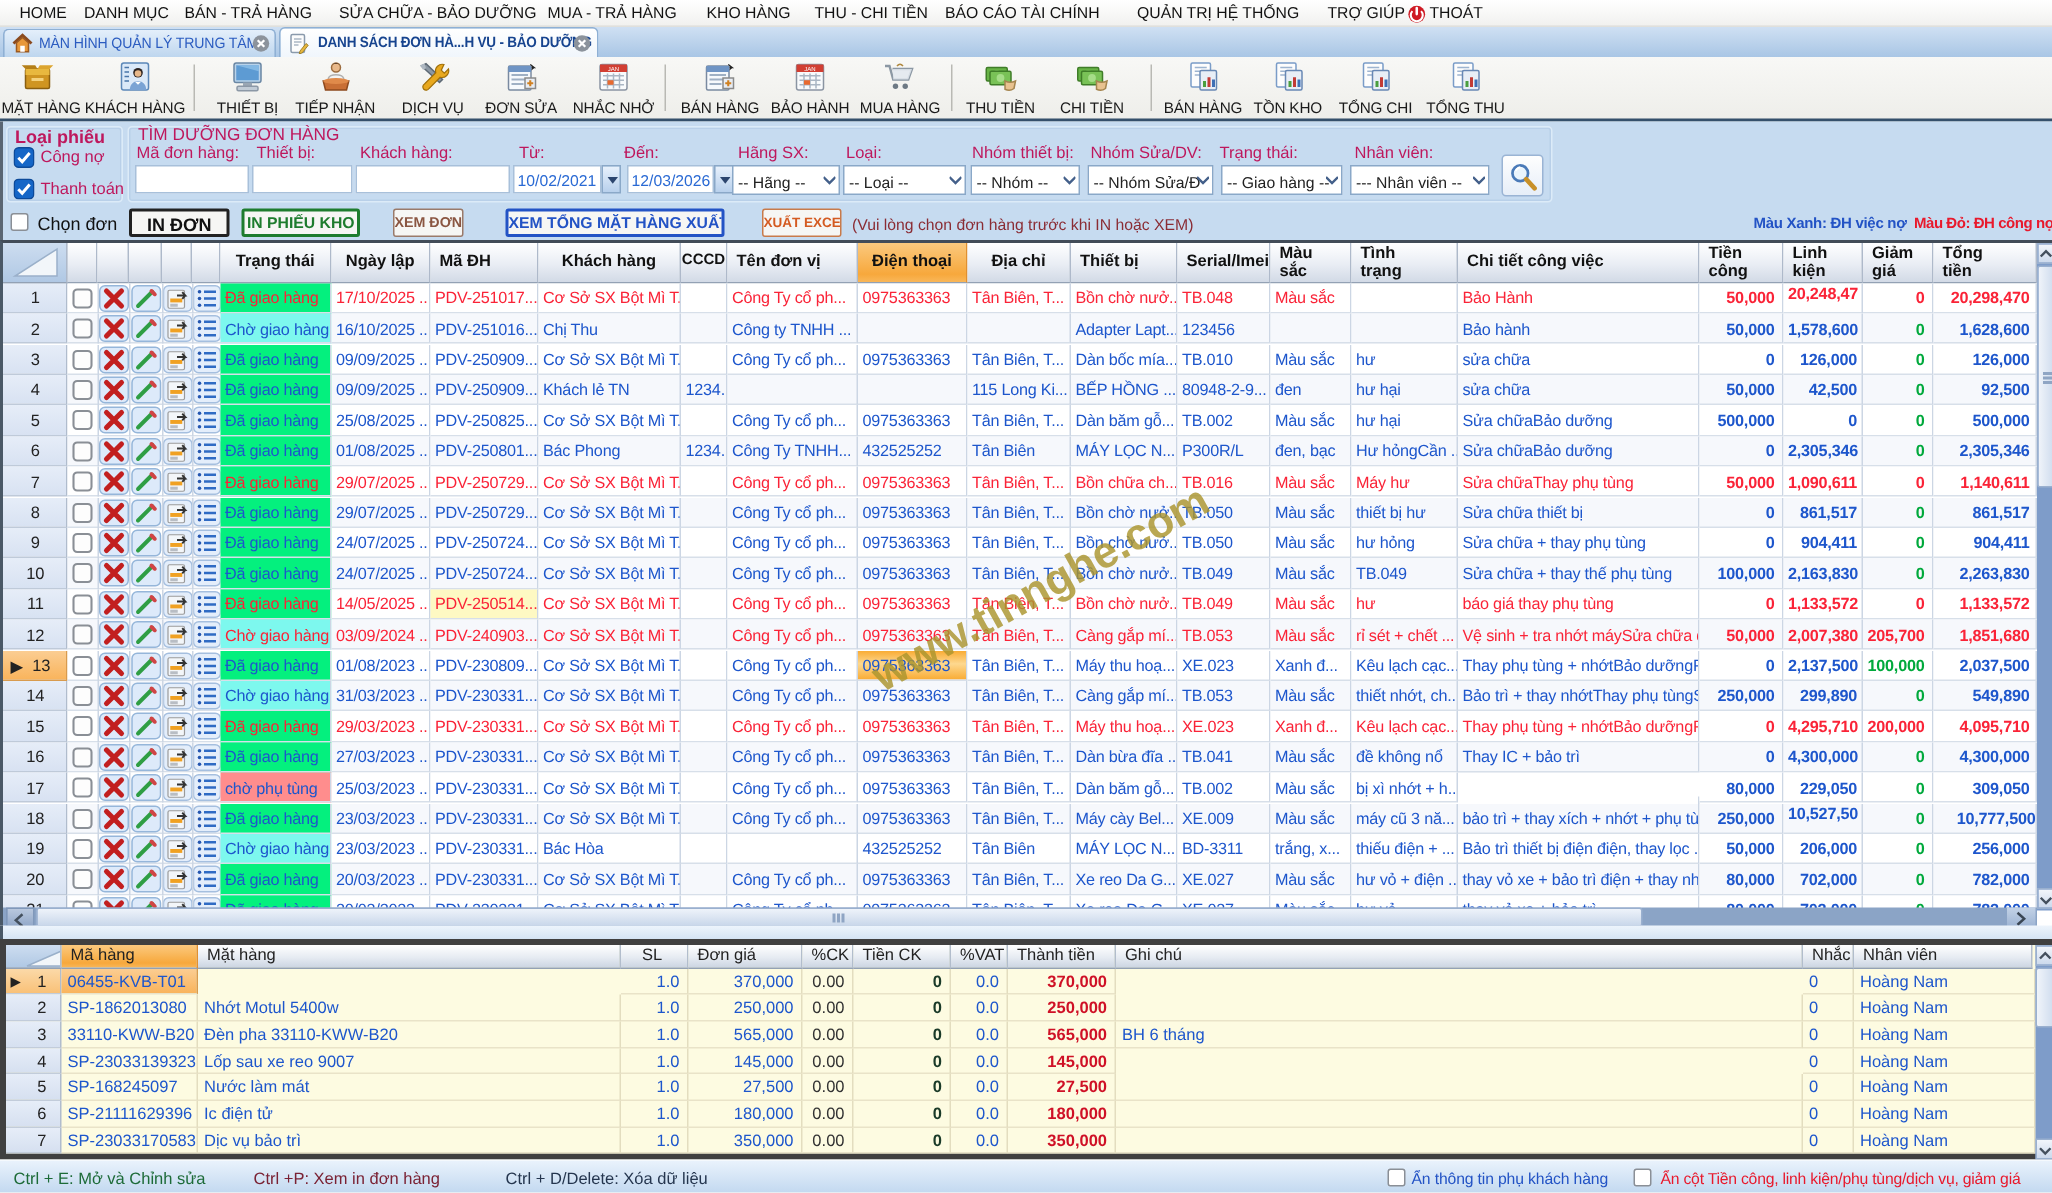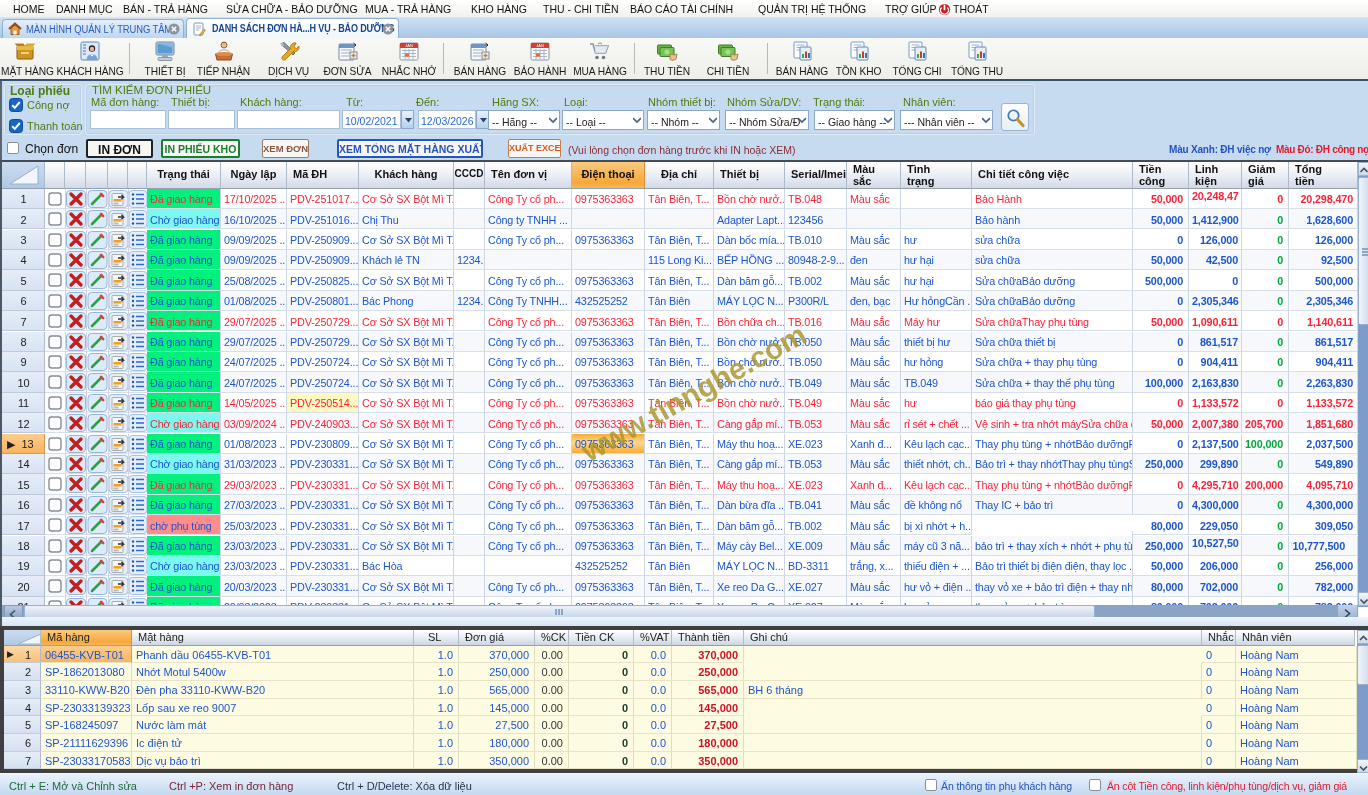--- a/index.html
+++ b/index.html
@@ -8,21 +8,21 @@
 .mi{position:absolute;top:3px;font-size:10.5px;color:#111;white-space:nowrap;}
 .tabbar{left:0;top:18px;width:1368px;height:20px;background:linear-gradient(#cfe0f3,#a9c6e5);}
 .tab1{position:absolute;left:2px;top:1px;width:182px;height:19px;background:linear-gradient(#e4effb,#bed6ee);border:1px solid #8fb0d4;border-bottom:none;border-radius:4px 4px 0 0;}
 .tab2{position:absolute;left:186px;top:0px;width:213px;height:20px;background:linear-gradient(#ffffff,#f0f6fc);border:1px solid #8fb0d4;border-bottom:none;border-radius:4px 4px 0 0;}
 .toolbar{left:0;top:38px;width:1368px;height:41px;background:linear-gradient(#f8f8f6,#eeeeea);}
 .tbtn{position:absolute;top:2px;text-align:center;}
 .tbl{font-size:10.2px;color:#1a1a1a;white-space:nowrap;display:block;margin-top:0px;letter-spacing:-.1px;}
 .tsep{position:absolute;top:5px;width:1px;height:31px;background:#b9b9b4;}
 .filter{left:0;top:81px;width:1368px;height:79px;background:#c6dbf0;border-left:2px solid #5a6673;}
 .gb{position:absolute;border:1px solid #dcebf8;border-radius:3px;box-shadow:inset 0 0 0 1px rgba(160,190,220,.35);}
-.bluelab{position:absolute;font-size:11px;color:#4d7c0f;white-space:nowrap;}
+.bluelab{position:absolute;font-size:11px;color:#be185d;white-space:nowrap;}
 .inp{position:absolute;top:29px;height:19px;background:#fff;border:1px solid #a8c0da;}
 .sel{position:absolute;top:29px;height:20px;background:#fff;border:1px solid #8aa8c8;font-size:10.5px;color:#222;padding:4.5px 0 0 3px;white-space:nowrap;overflow:hidden;}
 .selarr{position:absolute;right:2px;top:5px;width:8px;height:8px;}
 .btn{position:absolute;top:58px;height:19px;background:#f6f6f4;font-weight:bold;font-size:10.5px;text-align:center;border-radius:2px;white-space:nowrap;overflow:hidden;}
 .grid{left:0;top:160px;width:1368px;height:459px;background:#fff;border-left:2px solid #4a5866;border-top:2px solid #424c58;}
 .gh{position:absolute;top:0px;height:27px;background:linear-gradient(#ffffff,#e9edf4 55%,#d2dae6);border-right:1px solid #aeb9ca;border-bottom:1px solid #93a1b4;font-size:11px;font-weight:bold;color:#111;overflow:hidden;}
 .row{position:absolute;left:0;width:1356px;height:21px;}
 .c{position:absolute;top:0;height:20.4px;border-right:1px solid #ccd6e4;border-bottom:1px solid #d7dfe9;font-size:10.8px;padding:4.5px 2px 0 3px;white-space:nowrap;overflow:hidden;letter-spacing:-.15px;}
 .b{color:#1d56cc;}
 .r{color:#fa2337;}
@@ -217,21 +217,21 @@
       <rect x=".5" y=".5" width="13" height="13" rx="3" fill="#1566c7" stroke="#0d4a99"></rect>
       <path d="M3.2 7.2 l2.6 2.6 L10.8 4" stroke="#fff" stroke-width="2" fill="none"></path>
     </svg>
 <span class="bluelab" style="left:25px;top:18px;font-size:11px">Công nợ</span>
 <svg class="abs" style="left:7px;top:38px" width="14" height="14" viewBox="0 0 14 14">
       <rect x=".5" y=".5" width="13" height="13" rx="3" fill="#1566c7" stroke="#0d4a99"></rect>
       <path d="M3.2 7.2 l2.6 2.6 L10.8 4" stroke="#fff" stroke-width="2" fill="none"></path>
     </svg>
 <span class="bluelab" style="left:25px;top:39px;font-size:11px">Thanh toán</span>
 <div class="gb" style="left:83px;top:3px;width:950px;height:51px"></div>
-<span class="bluelab" style="left:90px;top:3px;font-size:11.5px">TÌM KIẾM ĐƠN PHIẾU</span>
+<span class="bluelab" style="left:90px;top:3px;font-size:11.5px">TÌM DƯỠNG ĐƠN HÀNG</span>
 <span class="bluelab" style="left:89px;top:15px;font-size:11px">Mã đơn hàng:</span>
 <span class="bluelab" style="left:169px;top:15px;font-size:11px">Thiết bị:</span>
 <span class="bluelab" style="left:238px;top:15px;font-size:11px">Khách hàng:</span>
 <span class="bluelab" style="left:344px;top:15px;font-size:11px">Từ:</span>
 <span class="bluelab" style="left:414px;top:15px;font-size:11px">Đến:</span>
 <span class="bluelab" style="left:490px;top:15px;font-size:11px">Hãng SX:</span>
 <span class="bluelab" style="left:562px;top:15px;font-size:11px">Loại:</span>
 <span class="bluelab" style="left:646px;top:15px;font-size:11px">Nhóm thiết bị:</span>
 <span class="bluelab" style="left:725px;top:15px;font-size:11px">Nhóm Sửa/DV:</span>
 <span class="bluelab" style="left:811px;top:15px;font-size:11px">Trạng thái:</span>
@@ -387,21 +387,21 @@
 <div class="c" style="left:452px;width:31px;background:#f6f8fc;"><span class="b"></span></div>
 <div class="c" style="left:483px;width:87px;background:#f6f8fc;"><span class="b">Công ty TNHH ...</span></div>
 <div class="c" style="left:570px;width:73px;background:#f6f8fc;"><span class="b"></span></div>
 <div class="c" style="left:643px;width:69px;background:#f6f8fc;"><span class="b"></span></div>
 <div class="c" style="left:712px;width:71px;background:#f6f8fc;"><span class="b">Adapter Lapt...</span></div>
 <div class="c" style="left:783px;width:62px;background:#f6f8fc;"><span class="b">123456</span></div>
 <div class="c" style="left:845px;width:54px;background:#f6f8fc;"><span class="b"></span></div>
 <div class="c" style="left:899px;width:71px;background:#f6f8fc;"><span class="b"></span></div>
 <div class="c" style="left:970px;width:161px;background:#f6f8fc;"><span class="b">Bảo hành</span></div>
 <div class="c" style="left:1131px;width:56px;background:#f6f8fc;text-align:right;font-weight:bold;padding-right:5px;"><span class="b">50,000</span></div>
-<div class="c" style="left:1187px;width:53px;background:#f6f8fc;text-align:right;font-weight:bold;padding-right:3px;"><span class="b" style="">1,412,900</span></div>
+<div class="c" style="left:1187px;width:53px;background:#f6f8fc;text-align:right;font-weight:bold;padding-right:3px;"><span class="b" style="">1,578,600</span></div>
 <div class="c" style="left:1240px;width:47px;background:#f6f8fc;text-align:right;font-weight:bold;padding-right:5px;"><span style="color:#00a93c">0</span></div>
 <div class="c" style="left:1287px;width:69px;background:#f6f8fc;text-align:right;font-weight:bold;padding-right:4px;"><span class="b">1,628,600</span></div>
 </div>
 <div class="row" style="top:67.5px">
 <div class="c" style="left:0px;width:43px;background:linear-gradient(#e6edf8,#d8e2f2);text-align:center;border-right:1px solid #b0bccd;border-bottom:1px solid #bfcad9;font-size:11px;color:#222;">3</div>
 <div class="abs" style="left:43px;top:0;width:102px;height:20.4px;background:#ffffff;border-bottom:1px solid #d7dfe9"><svg width="102" height="20" viewBox="43 0 102 20">
 <rect x="47" y="4" width="12" height="12" rx="2.5" fill="#fdfdfd" stroke="#8a8f96" stroke-width="1.4"></rect>
 <rect x="64.5" y="1.5" width="19" height="17" rx="3.5" fill="#ddeafa" stroke="#95b6da" stroke-width="1"></rect>
 <path d="M69 5 L79 15 M79 5 L69 15" stroke="#c21f1f" stroke-width="3.4" stroke-linecap="round"></path>
 <rect x="86" y="1.5" width="19" height="17" rx="3.5" fill="#ddeafa" stroke="#95b6da" stroke-width="1"></rect>
@@ -1061,21 +1061,21 @@
 <div class="c" style="left:570px;width:73px;background:#f6f8fc;"><span class="b">0975363363</span></div>
 <div class="c" style="left:643px;width:69px;background:#f6f8fc;"><span class="b">Tân Biên, T...</span></div>
 <div class="c" style="left:712px;width:71px;background:#f6f8fc;"><span class="b">Máy cày Bel...</span></div>
 <div class="c" style="left:783px;width:62px;background:#f6f8fc;"><span class="b">XE.009</span></div>
 <div class="c" style="left:845px;width:54px;background:#f6f8fc;"><span class="b">Màu sắc</span></div>
 <div class="c" style="left:899px;width:71px;background:#f6f8fc;"><span class="b">máy cũ 3 nă...</span></div>
 <div class="c" style="left:970px;width:161px;background:#f6f8fc;"><span class="b">bảo trì + thay xích + nhớt  + phụ tù...</span></div>
 <div class="c" style="left:1131px;width:56px;background:#f6f8fc;text-align:right;font-weight:bold;padding-right:5px;"><span class="b">250,000</span></div>
 <div class="c" style="left:1187px;width:53px;background:#f6f8fc;text-align:right;font-weight:bold;padding-right:3px;"><span class="b" style="position:relative;top:-3px;">10,527,50</span></div>
 <div class="c" style="left:1240px;width:47px;background:#f6f8fc;text-align:right;font-weight:bold;padding-right:5px;"><span style="color:#00a93c">0</span></div>
-<div class="c" style="left:1287px;width:69px;background:#f6f8fc;text-align:right;font-weight:bold;padding-right:12px;"><span class="b">10,777,500</span></div>
+<div class="c" style="left:1287px;width:69px;background:#f6f8fc;text-align:right;font-weight:bold;padding-right:0;"><span class="b">10,777,500</span></div>
 </div>
 <div class="row" style="top:393.9px">
 <div class="c" style="left:0px;width:43px;background:linear-gradient(#e6edf8,#d8e2f2);text-align:center;border-right:1px solid #b0bccd;border-bottom:1px solid #bfcad9;font-size:11px;color:#222;">19</div>
 <div class="abs" style="left:43px;top:0;width:102px;height:20.4px;background:#ffffff;border-bottom:1px solid #d7dfe9"><svg width="102" height="20" viewBox="43 0 102 20">
 <rect x="47" y="4" width="12" height="12" rx="2.5" fill="#fdfdfd" stroke="#8a8f96" stroke-width="1.4"></rect>
 <rect x="64.5" y="1.5" width="19" height="17" rx="3.5" fill="#ddeafa" stroke="#95b6da" stroke-width="1"></rect>
 <path d="M69 5 L79 15 M79 5 L69 15" stroke="#c21f1f" stroke-width="3.4" stroke-linecap="round"></path>
 <rect x="86" y="1.5" width="19" height="17" rx="3.5" fill="#ddeafa" stroke="#95b6da" stroke-width="1"></rect>
 <path d="M90 15 L99.5 5.5" stroke="#2f9e44" stroke-width="2.6" stroke-linecap="round"></path>
 <path d="M99 5 l2.2 2.2" stroke="#d04545" stroke-width="2.6" stroke-linecap="round"></path>
@@ -1237,21 +1237,20 @@
 <div class="bh" style="left:668px;width:72px;">Thành tiền</div>
 <div class="bh" style="left:740px;width:458px;">Ghi chú</div>
 <div class="bh" style="left:1198px;width:34px;">Nhắc</div>
 <div class="bh" style="left:1232px;width:119px;">Nhân viên</div>
 <div class="bh" style="left:0;width:37px;background:linear-gradient(#cdddf0,#b0c8e4)"><svg width="37" height="16" viewBox="0 0 37 16">
         <path d="M8 13 L31 13 L31 3 Z" fill="#f2f6fa" stroke="#9ab0ca" stroke-width="1"></path>
       </svg></div>
 <div class="abs" style="top:15.5px;left:0;width:1353px;height:17.7px">
 <div class="bc bnum" style="left:0;width:37px;background:linear-gradient(#fbd9a8,#f9c178)"><span style="position:absolute;left:3px;top:3px;color:#222;font-size:9px">▶</span>1</div>
 <div class="bc" style="left:37px;width:91px;background:linear-gradient(#fbcd92,#f9b45c);border-right:1px solid #d89b4e;color:#1d56cc">06455-KVB-T01</div>
-<div class="bc" style="left:128px;width:282px;color:#1d56cc">Phanh dầu 06455-KVB-T01</div>
 <div class="bc" style="left:410px;width:45px;color:#1d56cc;text-align:right">1.0</div>
 <div class="bc" style="left:455px;width:76px;color:#1d56cc;text-align:right">370,000</div>
 <div class="bc" style="left:531px;width:34px;color:#333;text-align:right">0.00</div>
 <div class="bc" style="left:565px;width:65px;color:#1a3a28;text-align:right;font-weight:bold">0</div>
 <div class="bc" style="left:630px;width:38px;color:#1d56cc;text-align:right">0.0</div>
 <div class="bc" style="left:668px;width:72px;color:#cf1126;text-align:right;font-weight:bold">370,000</div>
 <div class="bc" style="left:1198px;width:34px;color:#1d56cc">0</div>
 <div class="bc" style="left:1232px;width:121px;color:#1d56cc">Hoàng Nam</div>
 </div>
 <div class="abs" style="top:33.2px;left:0;width:1353px;height:17.7px">

